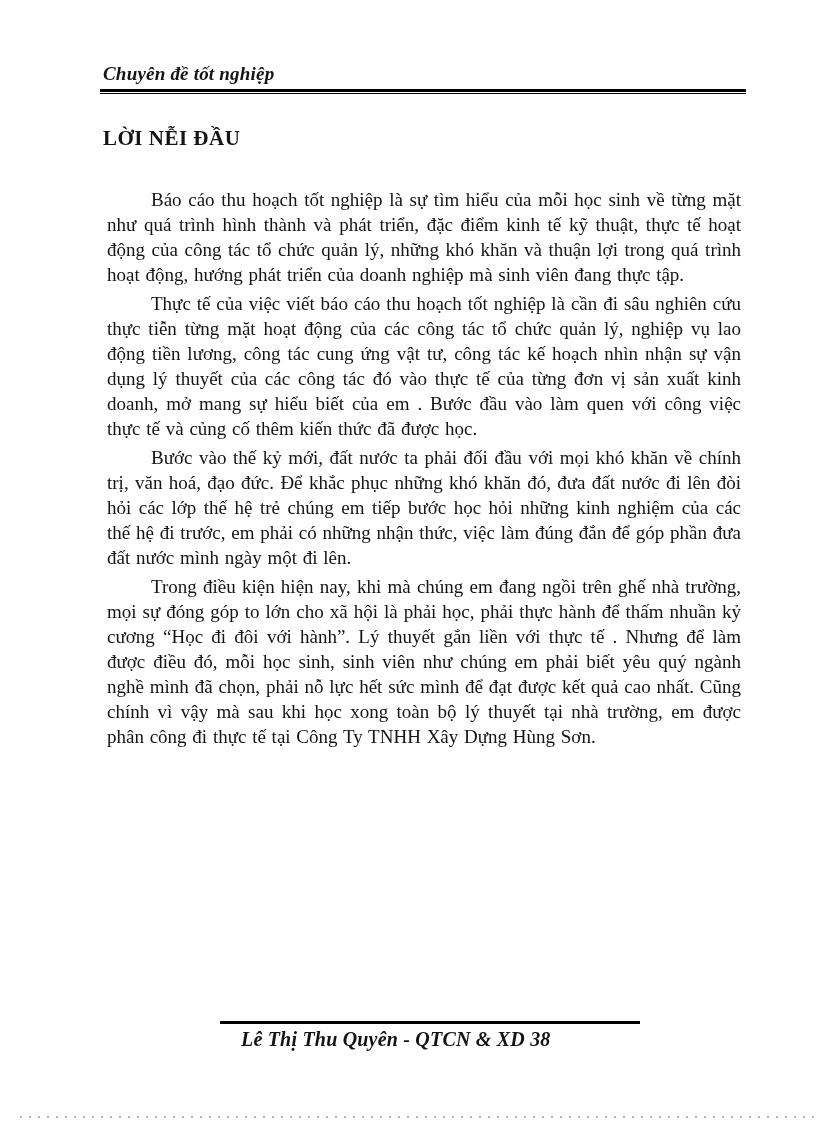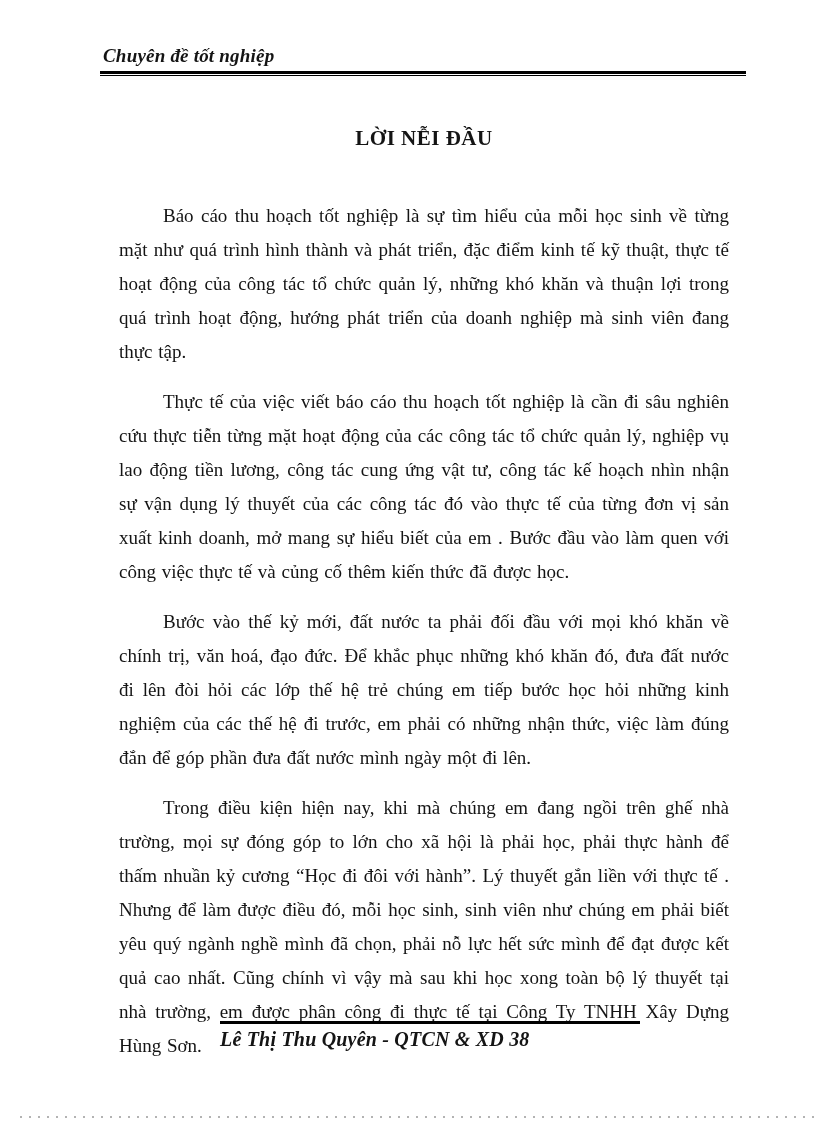--- a/index.html
+++ b/index.html
@@ -22,54 +22,55 @@
     left: 100px;
     top: 45px;
     width: 646px;
   }
   .header-title {
     font-size: 19px;
     font-weight: bold;
     font-style: italic;
     padding-left: 3px;
     letter-spacing: 0.2px;
+    margin-top: 18px;
   }
   .rule-thick {
     margin-top: 4px;
     height: 3px;
     background: #000000;
   }
   .rule-thin {
     margin-top: 1px;
     height: 1px;
     background: #000000;
   }
   
   .doc-title {
     position: absolute;
     left: 103px;
     top: 126px;
     width: 642px;
     margin: 0;
-    text-align: center;
+    text-align: left;
     font-size: 21px;
     font-weight: bold;
     letter-spacing: 0.5px;
   }
   
   .doc-body {
     position: absolute;
     left: 103px;
     top: 183px;
     width: 642px;
   }
   .doc-body p {
-    margin: 16px;
+    margin: 4px;
     font-size: 19px;
-    line-height: 34px;
+    line-height: 25px;
     text-align: justify;
     text-indent: 44px;
     word-spacing: 1px;
   }
   
   .footer {
     position: absolute;
     left: 220px;
     top: 1021px;
     width: 420px;
@@ -77,20 +78,21 @@
   .footer-rule {
     height: 3px;
     background: #000000;
   }
   .footer-text {
     margin-top: 4px;
     font-size: 20px;
     font-weight: bold;
     font-style: italic;
     letter-spacing: 0.2px;
+    margin-left: 21px;
   }
   
   .bottom-dots {
     position: absolute;
     left: 20px;
     top: 1116px;
     width: 796px;
     height: 2px;
     background: repeating-linear-gradient(
       90deg,

